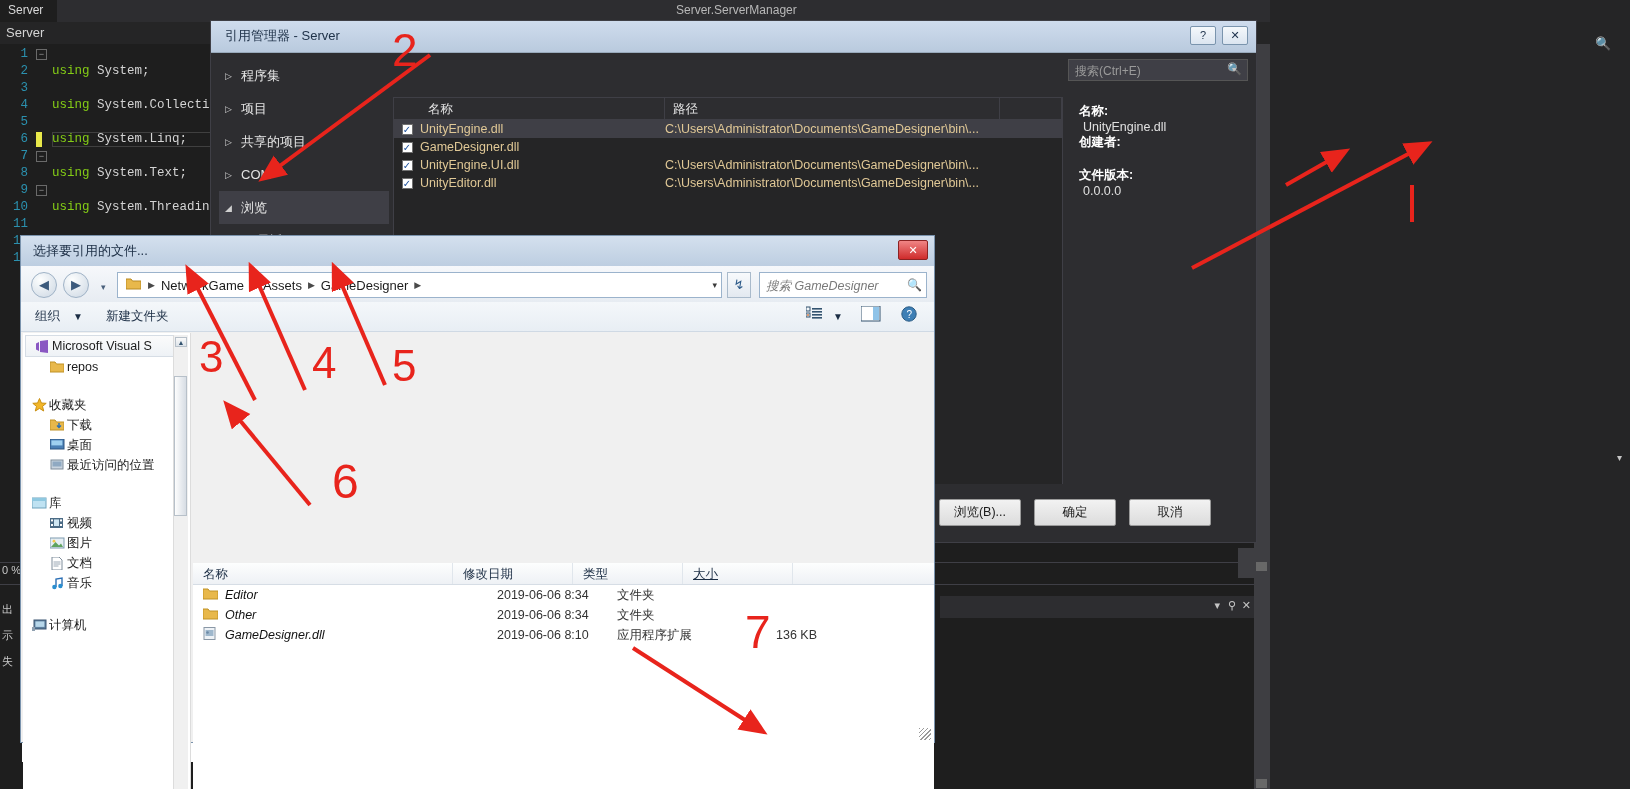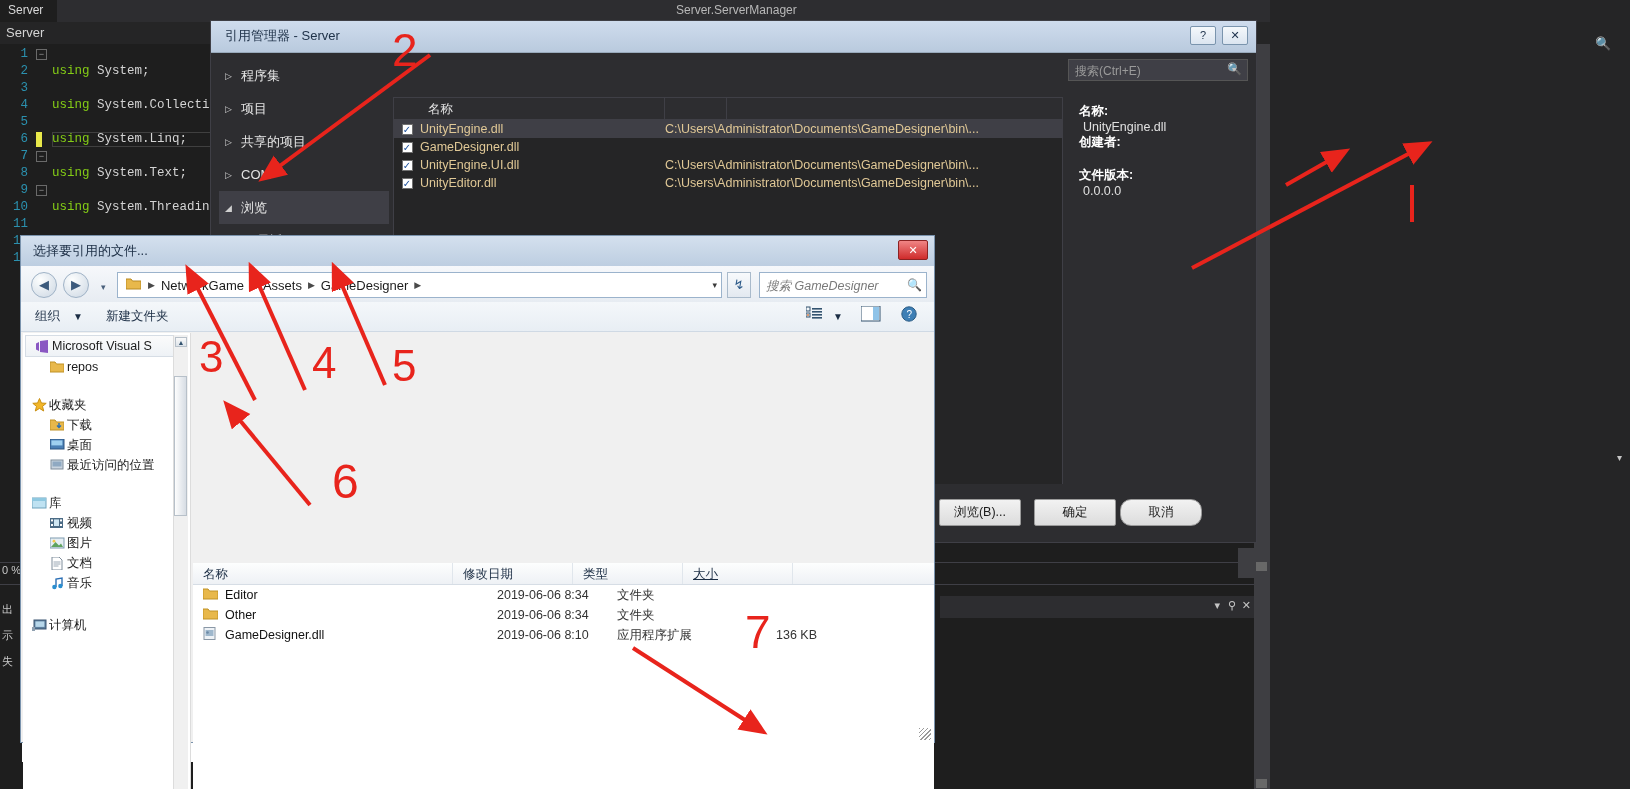--- a/index.html
+++ b/index.html
@@ -143,21 +143,21 @@
   .sb-scroll { position:absolute; left:152px; top:99px; width:15px; height:545px; background:#f0f0f0;
                border-left:1px solid #dcdcdc; }
   .sb-thumb { position:absolute; left:153px; top:140px; width:13px; height:140px;
               background:linear-gradient(to right,#fdfdfd,#d7dde4); border:1px solid #b7c0c9; }
   .fp-listhdr { position:absolute; left:172px; top:327px; width:741px; height:22px;
                 background:linear-gradient(to bottom,#fdfefe,#eef1f5); border-bottom:1px solid #d6dde5;
                 display:flex; }
   .lh { padding:3px 0 0 10px; font-size:12.5px; color:#1b2d44; border-right:1px solid #e0e6ec; }
   .fp-files { position:absolute; left:172px; top:349px; width:741px; height:295px; background:#fff; }
   .fr { display:flex; height:20px; align-items:center; font-size:12.5px; color:#111; }
-  .fr .c1 { width:260px; display:flex; align-items:center; padding-left:10px; }
+  .fr .c1 { width:260px; display:flex; align-items:center; padding-left:10px;font-style:italic; }
   .fr .c2 { width:120px; color:#333;margin-left:44px; }
   .fr .c3 { width:110px; color:#333; }
   .fr .c4 { width:110px; text-align:right; padding-right:20px; color:#333; }
   .fp-grip { position:absolute; right:3px; bottom:2px; width:12px; height:12px;
              background:repeating-linear-gradient(135deg,#9a9a9a 0 1px,transparent 1px 3px); }
 
   
   .anno { position:absolute; left:0; top:0; width:1630px; height:789px; pointer-events:none; }
 
   .tiny { font-size:10px; }
@@ -282,20 +282,21 @@
           <span class="arw">◢</span>
           <span>浏览</span>
         </div>
         <div class="rm-sub">最近</div>
       </div>
 
       <div class="rm-list">
         <div class="rm-lhdr">
           <div style="width:26px; border-right:none;"></div>
           <div style="width:245px;">名称</div>
+          <div style="width:335px;">路径</div>
           <div style="width:62px;"></div>
         </div>
         <div class="rm-row sel">
           <span class="rm-cb">
               <span class="cbx">✓</span>
             </span>
           <span style="width:245px;">UnityEngine.dll</span>
           <span style="width:390px;">C:\Users\Administrator\Documents\GameDesigner\bin\...</span>
         </div>
         <div class="rm-row">
@@ -325,21 +326,21 @@
         <div class="v">UnityEngine.dll</div>
         <div><b>创建者:</b></div>
         <div class="v" style="height:16px;"></div>
         <div><b>文件版本:</b></div>
         <div class="v">0.0.0.0</div>
       </div>
 
       <div class="rm-foot">
         <div class="dlgbtn" style="right:235px;">浏览(B)...</div>
         <div class="dlgbtn" style="right:140px;">确定</div>
-        <div class="dlgbtn" style="right:54px;border-radius:11px;">取消</div>
+        <div class="dlgbtn" style="right:45px;">取消</div>
       </div>
     </div>
   </div>
 
   <div class="fp">
     <div class="fp-title">
       <div class="t">选择要引用的文件...</div>
       <div class="fp-close">✕</div>
     </div>
 

